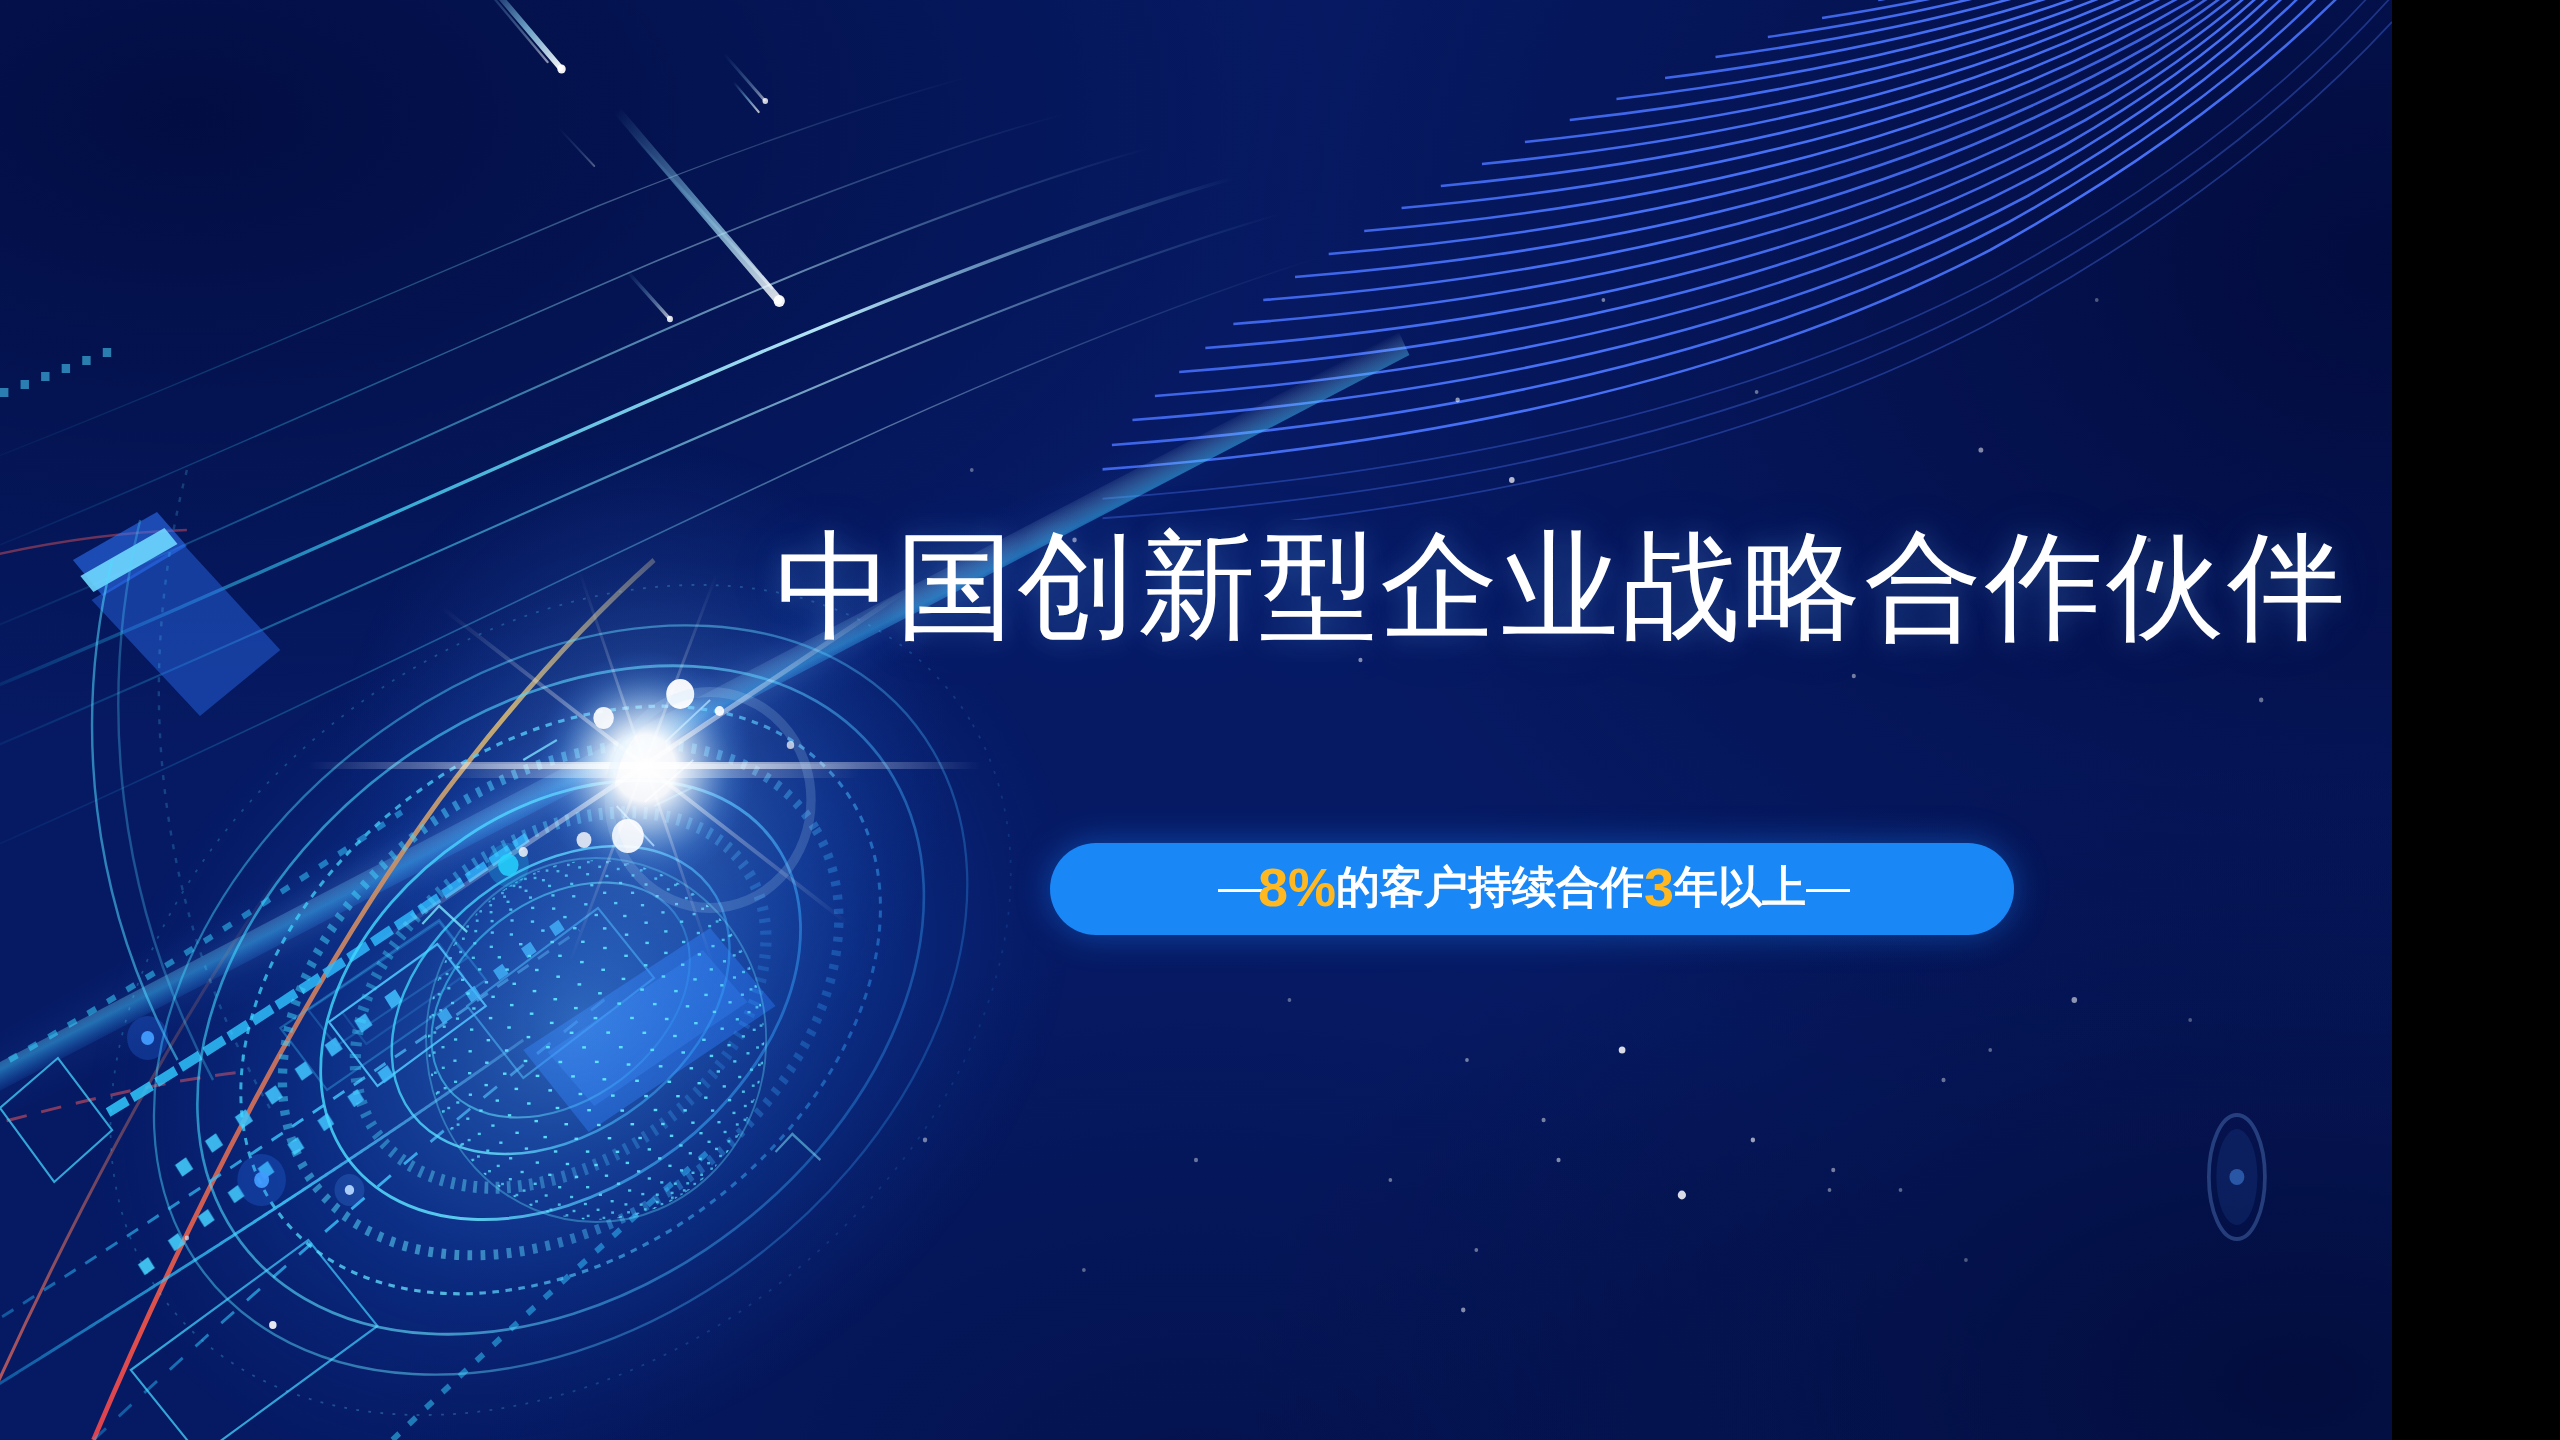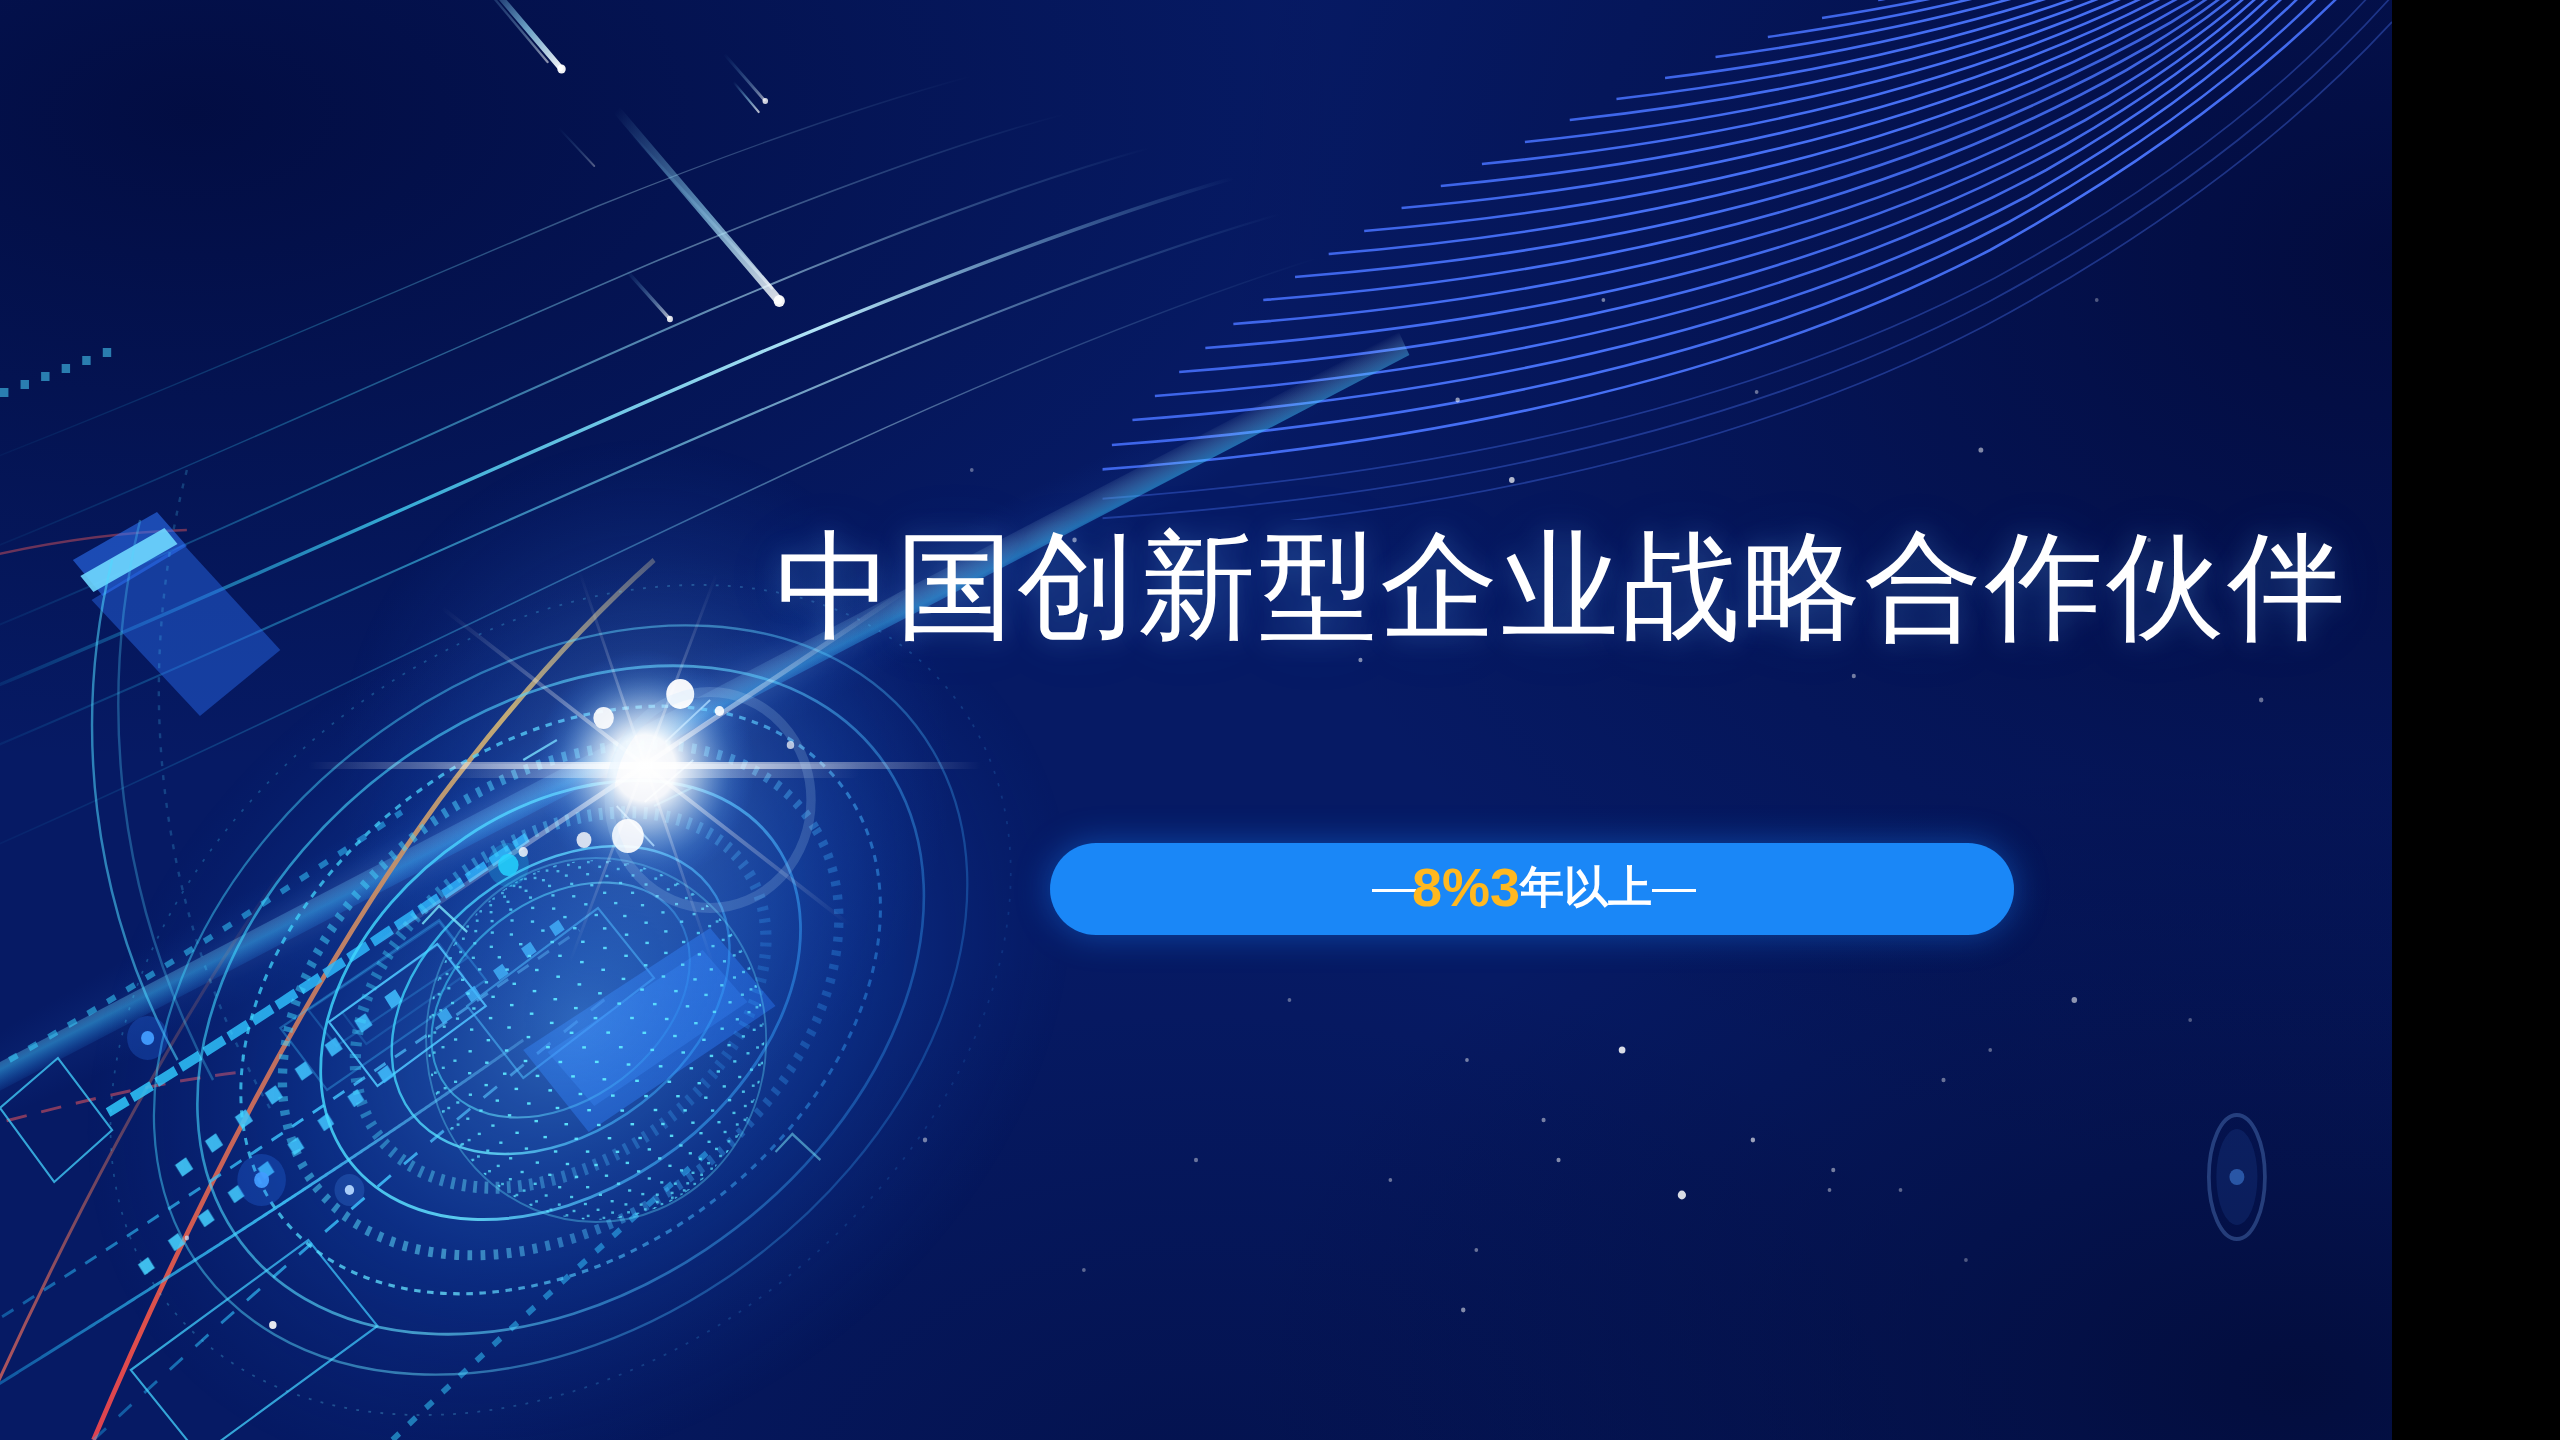--- a/index.html
+++ b/index.html
@@ -889,19 +889,20 @@
       <circle r="8" fill="#4f9cff" opacity=".45"></circle>
     </g>
   </svg>
 
   <div id="headline">中国创新型企业战略合作伙伴</div>
 
   <div id="pill">
     <div id="pill-text">
       <span class="dash">—</span>
       <span class="hl">8%</span>
+      <span>的客户持续合作</span>
       <span class="hl2">3</span>
       <span>年以上</span>
       <span class="dash">—</span>
     </div>
   </div>
 
 </div>
 
 </body></html>

